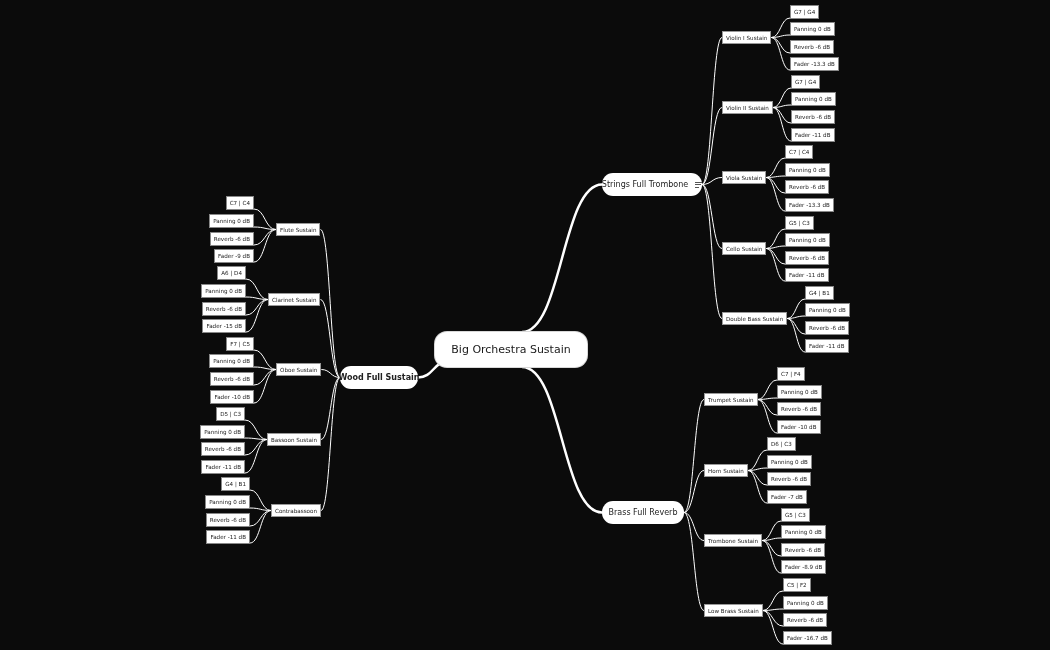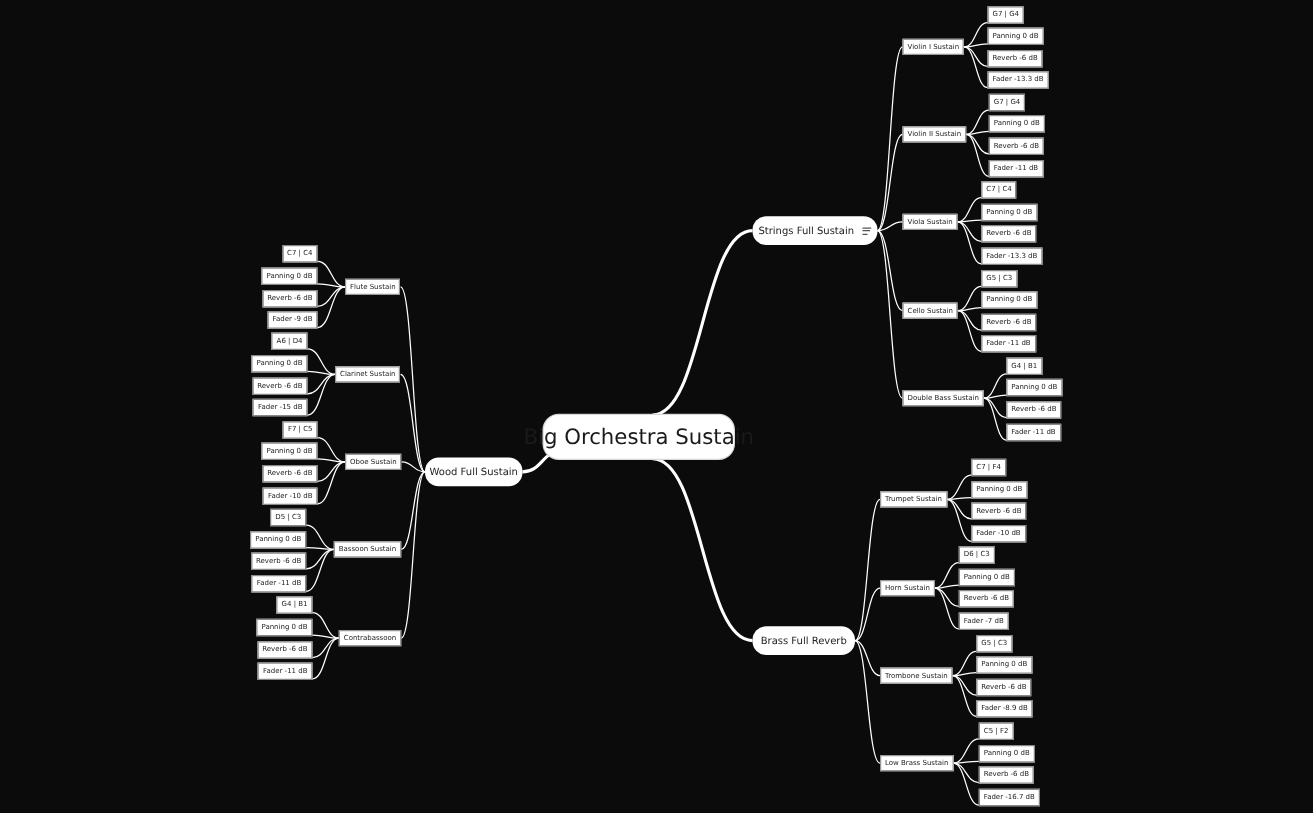--- a/index.html
+++ b/index.html
@@ -6,21 +6,21 @@
   body {
     width:1050px; height:650px; overflow:hidden;
     background:#0b0b0b; position:relative;
     font-family:"DejaVu Sans", sans-serif;
   }
   #lines { position:absolute; left:0; top:0; width:1050px; height:650px; }
   .node { position:absolute; box-sizing:border-box; white-space:nowrap; }
   .root {
     left:435px; top:332px; width:152px; height:35px;
     background:#fff; color:#1a1a1a; border-radius:12px;
-    font-size:17px; display:flex; align-items:center; justify-content:center;
+    font-size:11px; display:flex; align-items:center; justify-content:center;
     box-shadow:0 0 0 1px #d8d8d8;
   }
   .main {
     height:23px; background:#fff; color:#222; border-radius:11px;
     font-size:8px; display:flex; align-items:center; justify-content:center;
   }
   .sub {
     height:13px; background:#fff; color:#222; border:1px solid #999;
     font-size:5.6px; display:flex; align-items:center; justify-content:center;
     padding:0 3px;
@@ -110,31 +110,31 @@
     <path d="M271,510.5 C260.5,510.5 260.5,508 250,508" fill="none" stroke="#fff" stroke-width="1"></path>
     <path d="M271,510.5 C260.5,510.5 260.5,526 250,526" fill="none" stroke="#fff" stroke-width="1"></path>
     <path d="M271,510.5 C260.5,510.5 260.5,543 250,543" fill="none" stroke="#fff" stroke-width="1"></path>
   </svg>
 
 <div class="node root">
   <span>Big Orchestra Sustain</span>
 </div>
 
 <div class="node main" id="b0" style="left:602px;top:173px;width:100px;">
-  <span>Strings Full Sustain</span>
+  <span>Strings Full Trombone</span>
   <span class="menu-icon">
       <i style="width:7px"></i>
       <i style="width:6px"></i>
       <i style="width:4px"></i>
     </span>
 </div>
 <div class="node main" id="b1" style="left:602px;top:501px;width:82px;">
   <span>Brass Full Reverb</span>
 </div>
-<div class="node main" id="b2" style="left:340px;top:366px;width:78px;">
+<div class="node main" id="b2" style="left:340px;top:366px;width:78px;font-weight:bold;">
   <span>Wood Full Sustain</span>
 </div>
 
 <div class="node sub" style="left:722px;top:31px;">
     <span>Violin I Sustain</span>
   </div>
 <div class="node sub" style="left:722px;top:101px;">
     <span>Violin II Sustain</span>
   </div>
 <div class="node sub" style="left:722px;top:171px;">

